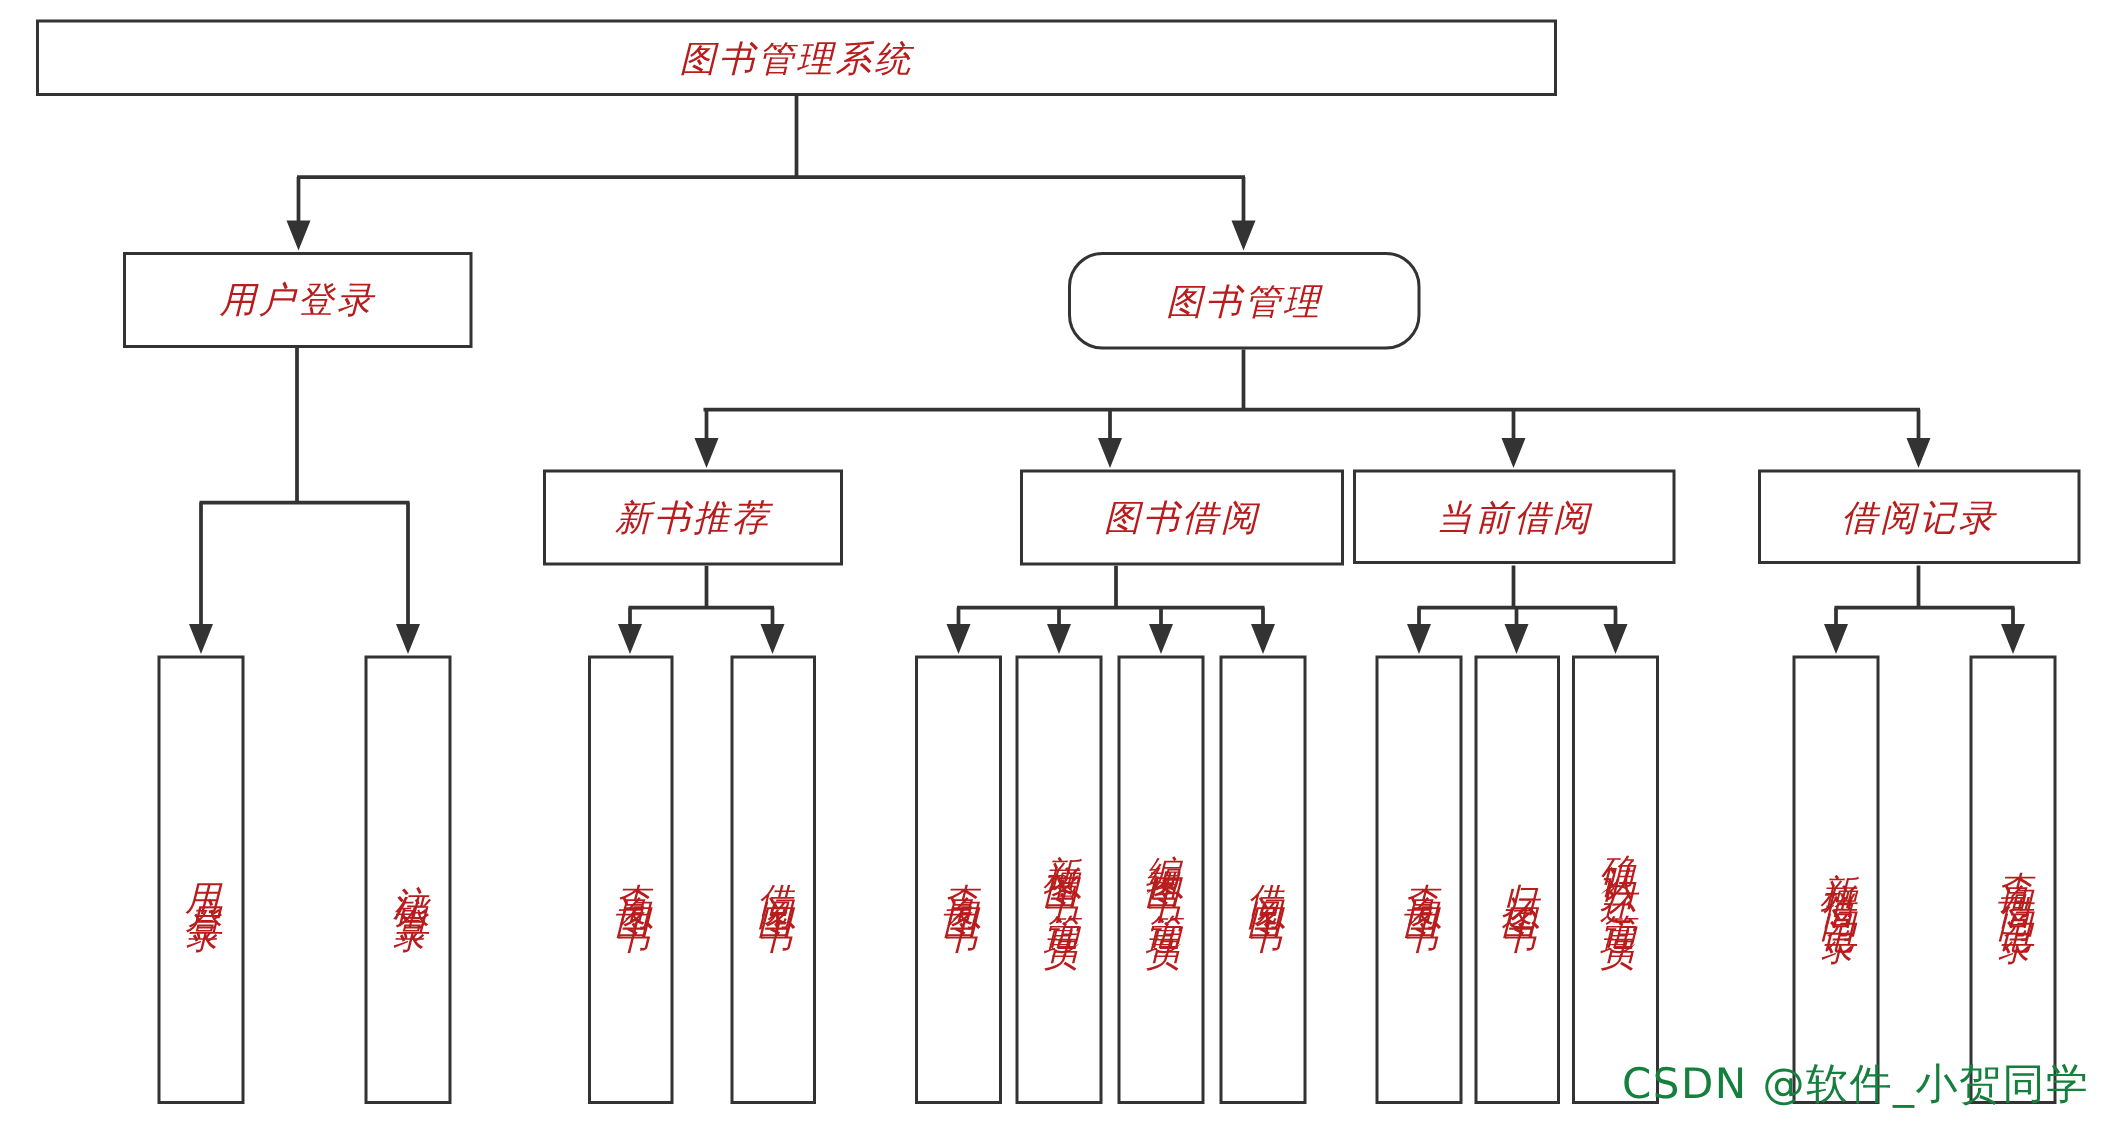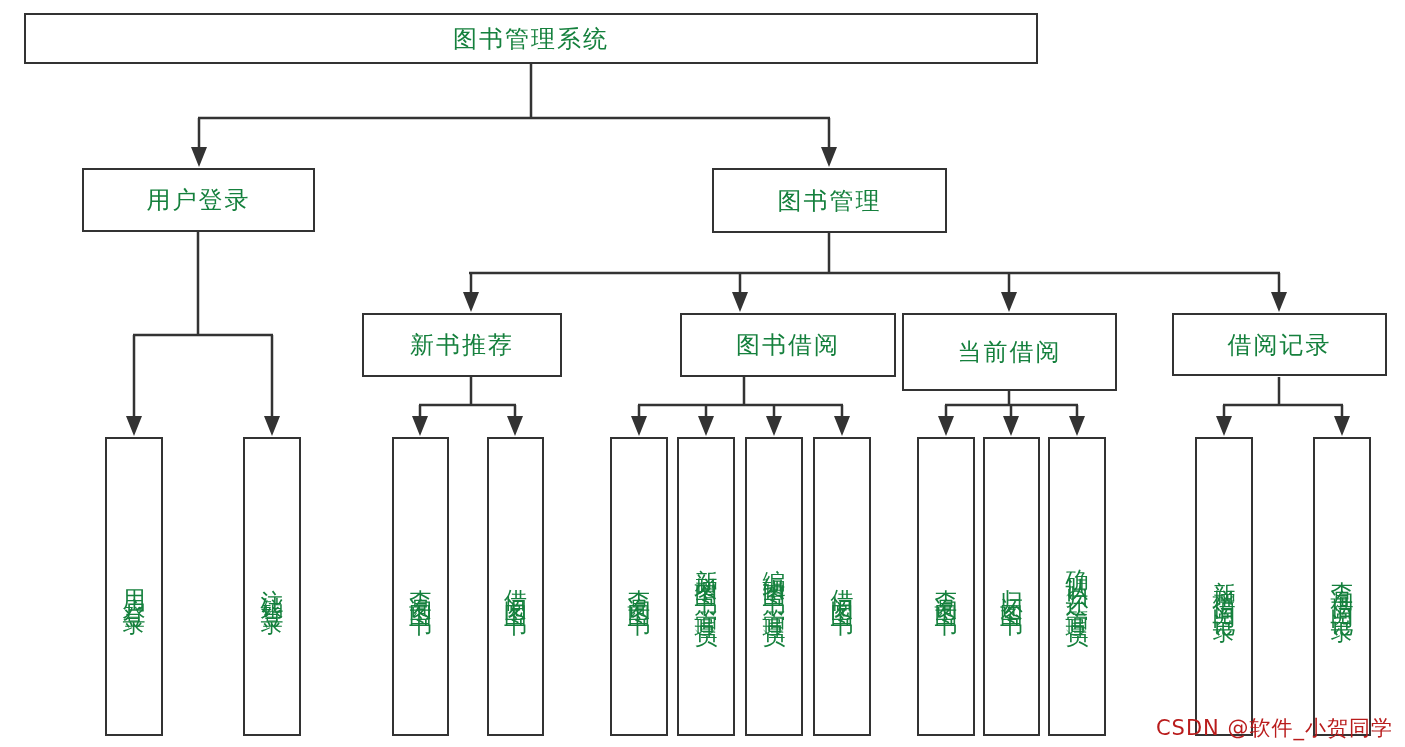--- a/index.html
+++ b/index.html
@@ -10,63 +10,64 @@
     font-family:"DejaVu Sans","Liberation Sans",sans-serif;
     overflow:hidden;
   }
   .connectors{position:absolute;left:0;top:0;width:1405px;height:747px;}
   .node{
     position:absolute;
     box-sizing:border-box;
     background:#ffffff;
     border:2.5px solid #333333;
     display:flex;align-items:center;justify-content:center;
-    color:#15803d;
+    color:#b91c1c;
     font-size:24px;
     letter-spacing:2px;
     text-align:center;
     white-space:nowrap;
+    font-style:italic;
   }
   .leaf{
     writing-mode:vertical-lr;
     text-orientation:upright;
     font-size:23px;
     letter-spacing:8px;
     line-height:1;
     white-space:normal;
   }
   
   .n-root{left:24px;top:13px;width:1014px;height:51px;border-width:2px;}
   
   .n-user-login{left:82px;top:168px;width:233px;height:64px;}
-  .n-book-mgmt{left:712px;top:168px;width:235px;height:65px;}
+  .n-book-mgmt{left:712px;top:168px;width:235px;height:65px;border-radius:23px;}
   
   .n-new-book{left:362px;top:313px;width:200px;height:64px;}
   .n-book-borrow{left:636px;top:313px;width:216px;height:64px;margin-left:44px;}
-  .n-current{left:902px;top:313px;width:215px;height:78px;}
+  .n-current{left:902px;top:313px;width:215px;height:63px;}
   .n-records{left:1172px;top:313px;width:215px;height:63px;}
   
   .l-a1{left:105px;top:437px;width:58px;height:299px;}
   .l-a2{left:243px;top:437px;width:58px;height:299px;}
   .l-b1{left:392px;top:437px;width:57px;height:299px;}
   .l-b2{left:487px;top:437px;width:57px;height:299px;}
   .l-c1{left:610px;top:437px;width:58px;height:299px;}
   .l-c2{left:677px;top:437px;width:58px;height:299px;}
   .l-c3{left:745px;top:437px;width:58px;height:299px;}
   .l-c4{left:813px;top:437px;width:58px;height:299px;}
   .l-d1{left:917px;top:437px;width:58px;height:299px;}
   .l-d2{left:983px;top:437px;width:57px;height:299px;}
   .l-d3{left:1048px;top:437px;width:58px;height:299px;}
   .l-e1{left:1195px;top:437px;width:58px;height:299px;}
   .l-e2{left:1313px;top:437px;width:58px;height:299px;}
   .watermark{
     position:absolute;
     right:12px;bottom:5px;
-    color:#b91c1c;
-    font-size:21px;
+    color:#15803d;
+    font-size:28px;
     letter-spacing:1px;
     z-index:20;
   }
 </style>
 </head>
 <body>
 
 <div class="canvas">
 
   <svg class="connectors" viewBox="0 0 1405 747" xmlns="http://www.w3.org/2000/svg">

